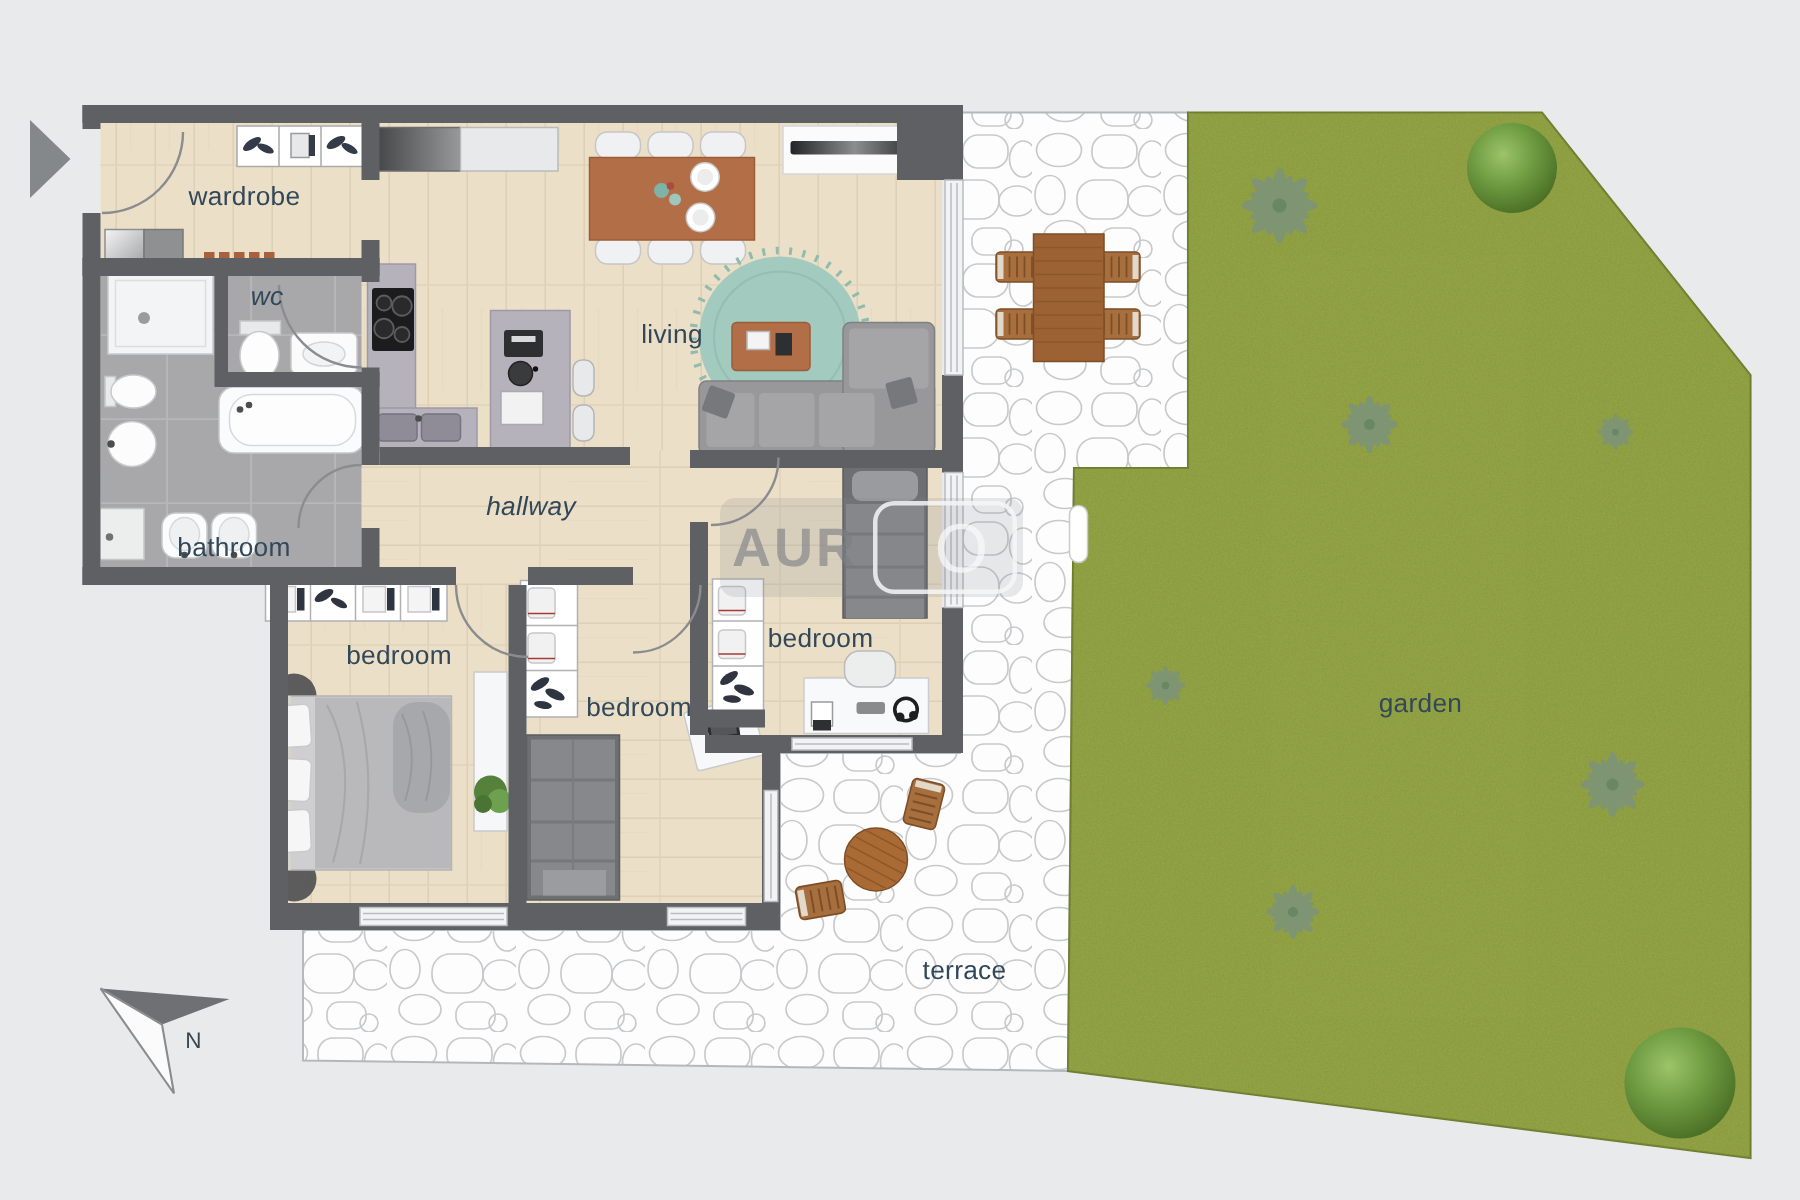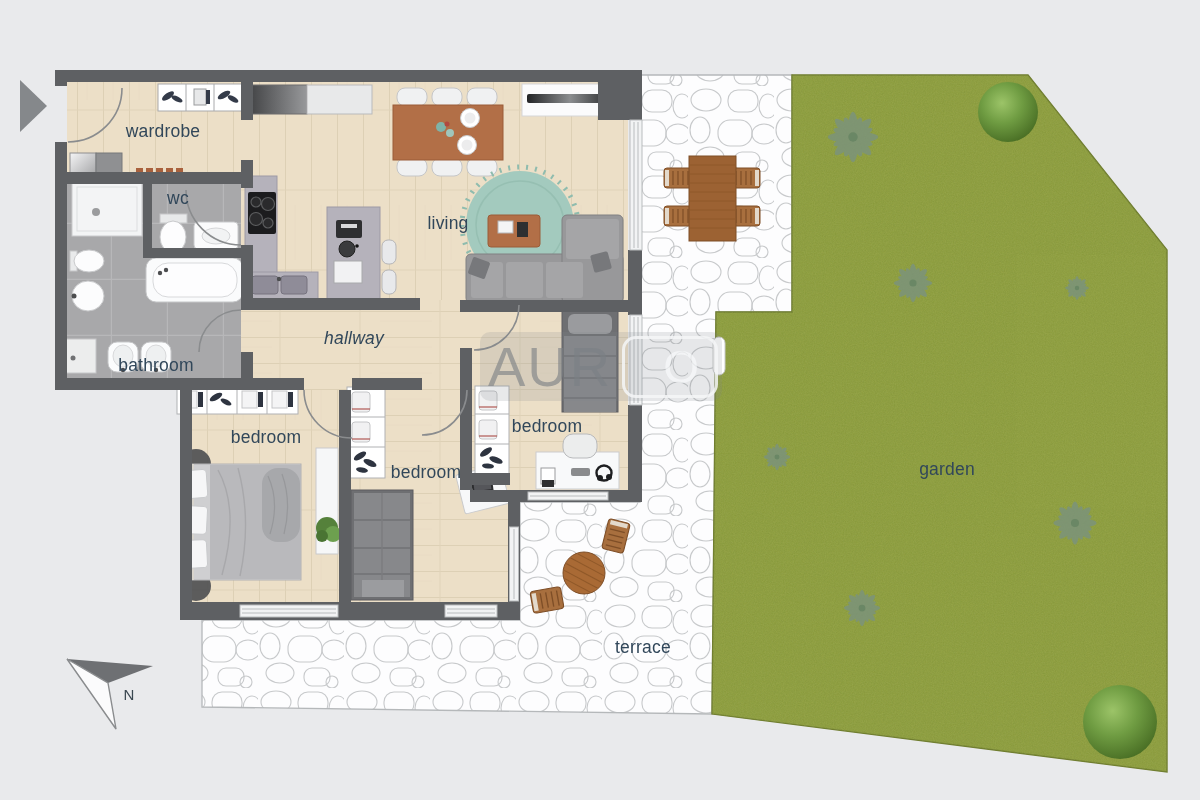--- a/index.html
+++ b/index.html
@@ -3,21 +3,21 @@
 <meta charset="utf-8">
 <style>
   html,body{margin:0;padding:0;width:1200px;height:800px;overflow:hidden;background:#e9eaec;}
   .canvas{position:relative;width:1200px;height:598px;background:#e9eaec;font-family:"Liberation Sans",sans-serif;}
   .canvas svg{position:absolute;left:0;top:0;}
   .room-label{position:absolute;transform:translate(-50%,-50%);font-size:17.5px;color:#31475a;letter-spacing:.2px;white-space:nowrap;}
   .compass-label{position:absolute;transform:translate(-50%,-50%);font-size:15px;color:#3a4750;font-weight:500;}
   
   .watermark{position:absolute;left:480px;top:332px;width:330px;}
   .wm-row1{display:inline-flex;align-items:center;background:rgba(128,133,138,0.18);border-radius:10px;padding:2px 4px;}
-  .wm-aur{font-size:56px;font-weight:400;color:rgba(122,128,133,0.62);letter-spacing:2px;padding:0 4px;}
+  .wm-aur{font-size:36px;font-weight:700;color:rgba(122,128,133,0.62);letter-spacing:2px;padding:0 4px;}
   .wm-box{margin-left:6px;border:3px solid rgba(244,246,247,0.85);border-radius:14px;padding:1px 16px;display:inline-flex;align-items:center;}
   .wm-immo{font-size:46px;font-weight:500;color:rgba(248,250,251,0.88);letter-spacing:2px;}
   .wm-suffix{font-size:46px;font-weight:500;color:rgba(248,250,251,0.72);margin-left:22px;}
   .wm-tagline{margin:0 0 0 58px;font-size:23px;letter-spacing:7px;color:rgba(218,222,224,0.95);}
 </style>
 </head>
 <body>
 
 <div class="canvas">
 <svg width="1200" height="800" viewBox="0 0 1200 800">
@@ -459,21 +459,21 @@
 
   <polygon points="20,80 20,132 47,106" fill="#85888b"></polygon>
 
   <g>
     <polygon points="67,659 153,666 108,683" fill="#6e7073"></polygon>
     <polygon points="67,659 108,683 116,729" fill="#fbfbfc" stroke="#8a8c8e" stroke-width="1.4"></polygon>
   </g>
 </svg>
 
   <div class="room-label" style="left:163px;top:131px;">wardrobe</div>
-  <div class="room-label" style="left:178px;top:198px;">wc</div>
+  <div class="room-label" style="left:178px;top:198px;font-style:italic;">wc</div>
   <div class="room-label" style="left:156px;top:321px;margin-top:44px;">bathroom</div>
   <div class="room-label" style="left:354px;top:338px;font-style:italic;">hallway</div>
   <div class="room-label" style="left:448px;top:223px;">living</div>
   <div class="room-label" style="left:266px;top:437px;">bedroom</div>
   <div class="room-label" style="left:426px;top:472px;">bedroom</div>
   <div class="room-label" style="left:547px;top:426px;">bedroom</div>
   <div class="room-label" style="left:947px;top:469px;">garden</div>
   <div class="room-label" style="left:643px;top:647px;">terrace</div>
   <div class="compass-label" style="left:129px;top:694px;">N</div>
 

